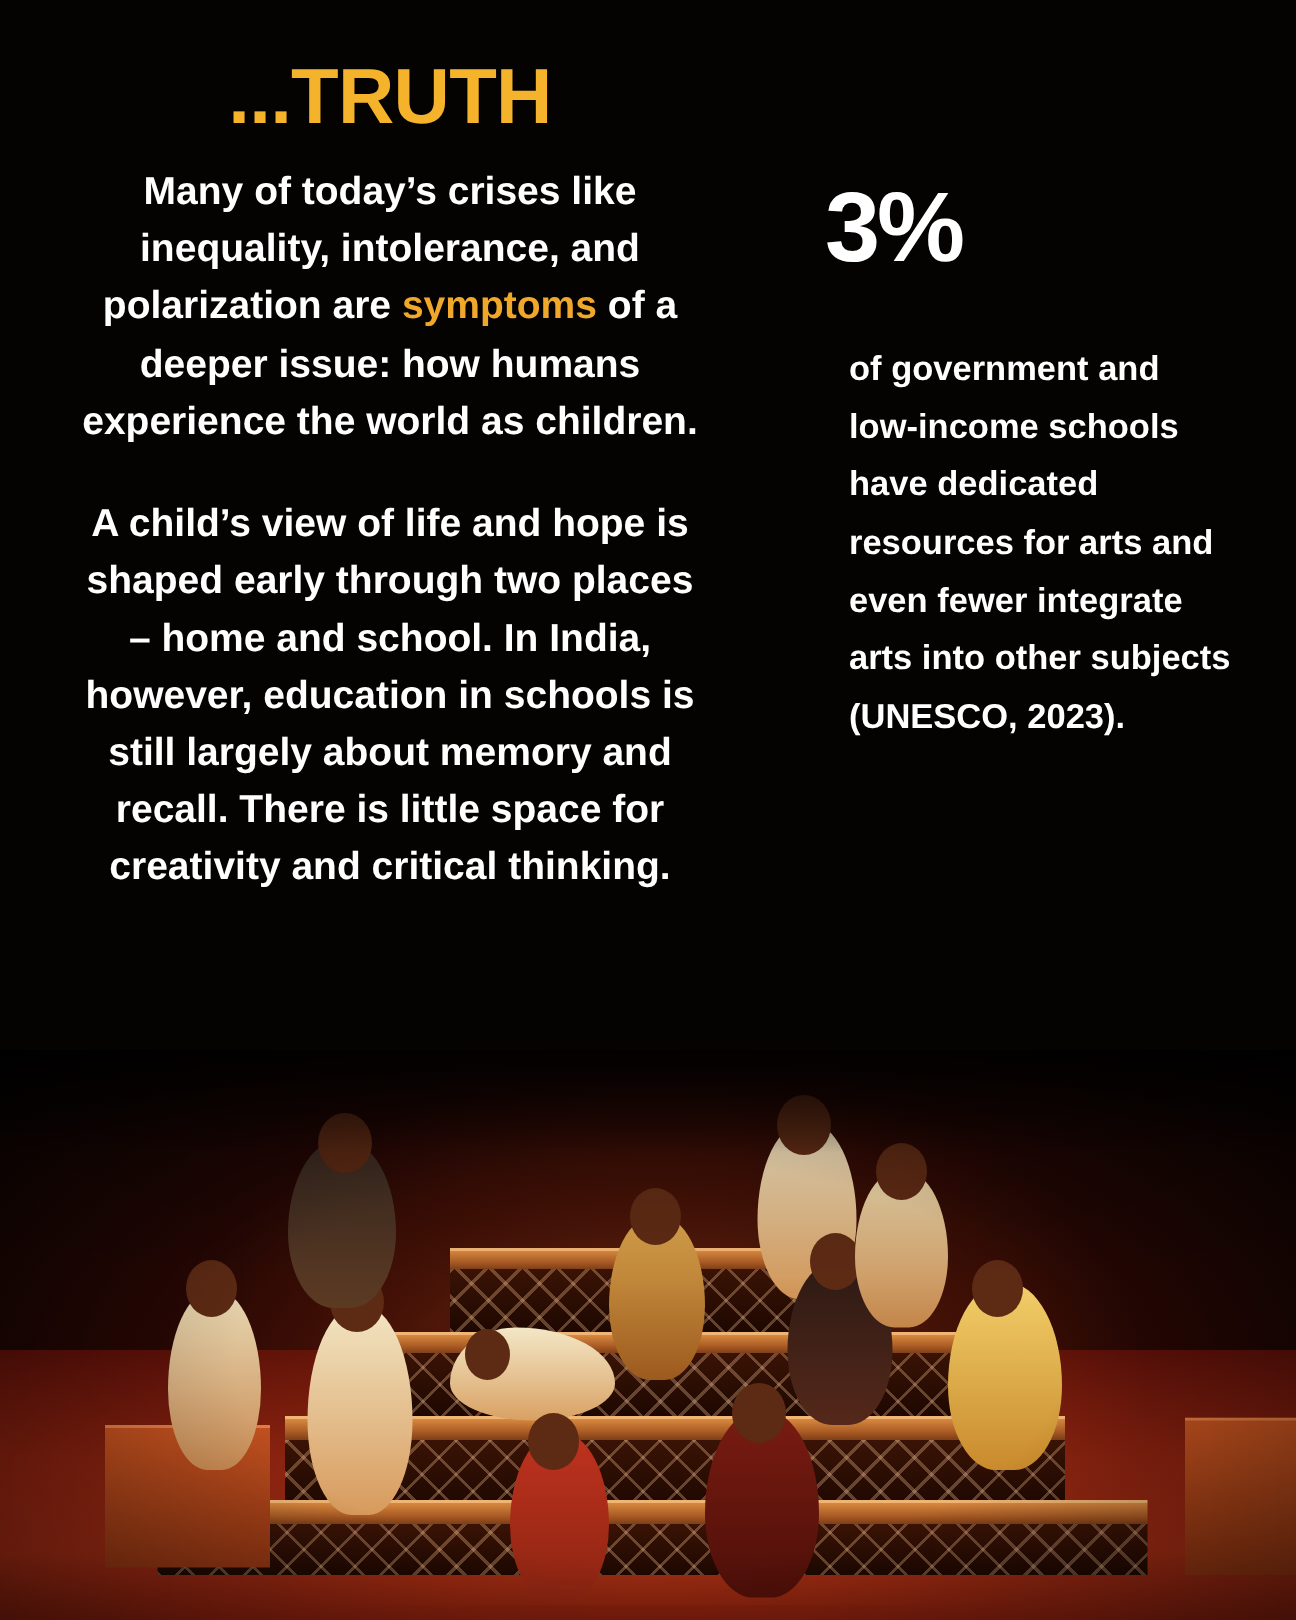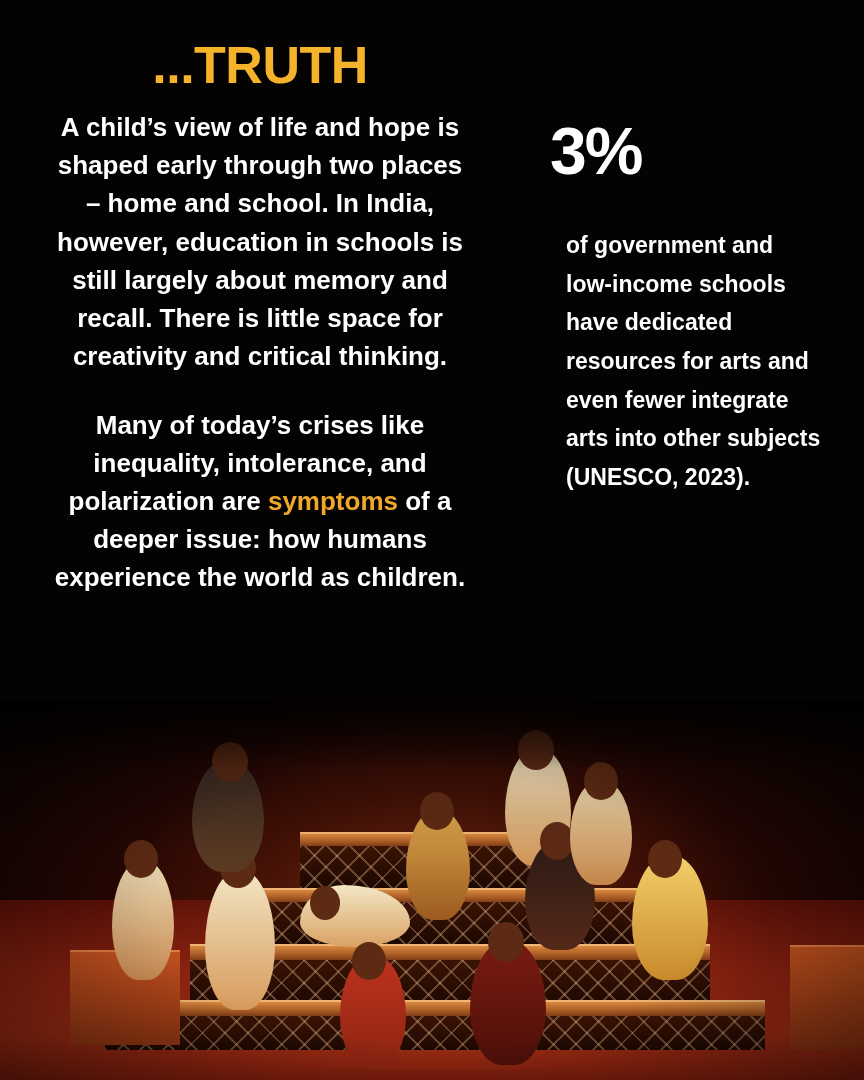--- a/index.html
+++ b/index.html
@@ -227,22 +227,22 @@
     <div class="kid-head" style="left:648px; top:140px; width:34px; height:38px;"></div>
 
     <div class="photo-vignette"></div>
   </div>
 
   <div class="content">
 
     <div class="headline">...TRUTH</div>
 
     <div class="col-left">
+      <p class="para"><span>Many of today’s crises like inequality, intolerance, and polarization are </span><span class="hl">symptoms</span><span> of a deeper issue: how humans experience the world as children.</span></p>
       <p class="para">A child’s view of life and hope is shaped early through two places – home and school. In India, however, education in schools is still largely about memory and recall. There is little space for creativity and critical thinking.</p>
-      <p class="para"><span>Many of today’s crises like inequality, intolerance, and polarization are </span><span class="hl">symptoms</span><span> of a deeper issue: how humans experience the world as children.</span></p>
     </div>
 
     <div class="col-right">
       <p class="stat">3%</p>
       <p class="stat-text">of government and low-income schools have dedicated resources for arts and even fewer integrate arts into other subjects (UNESCO, 2023).</p>
     </div>
 
   </div>
 </div>
 

